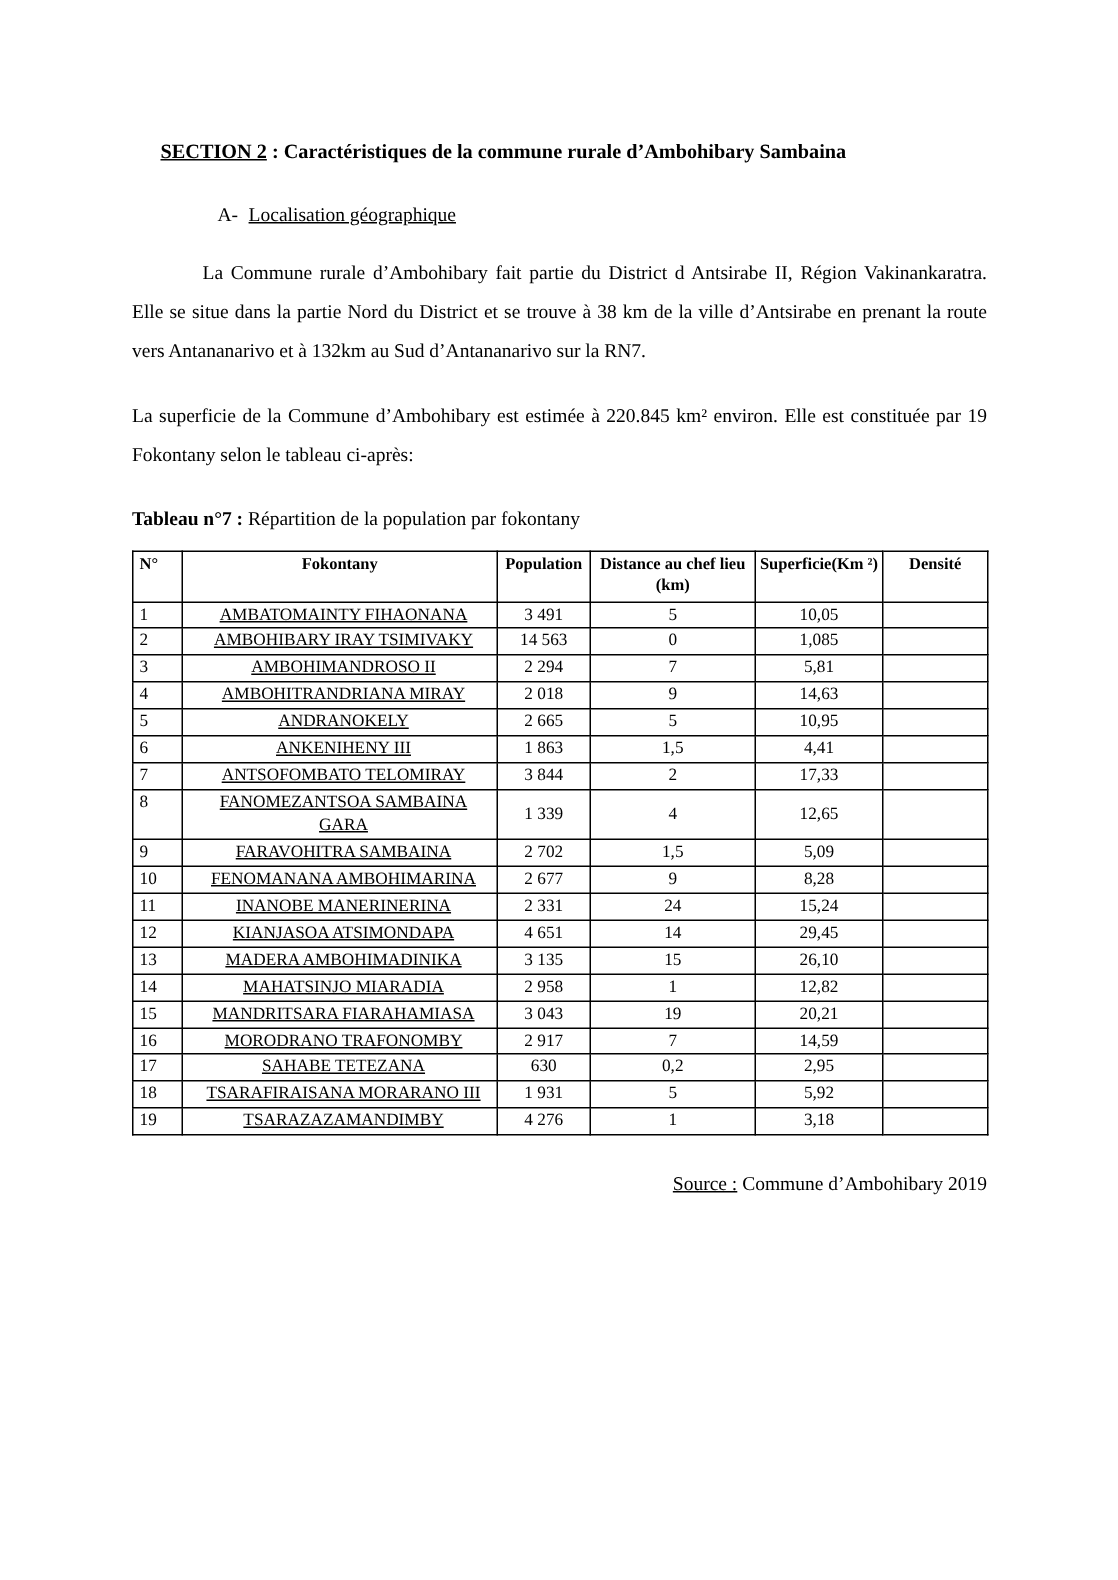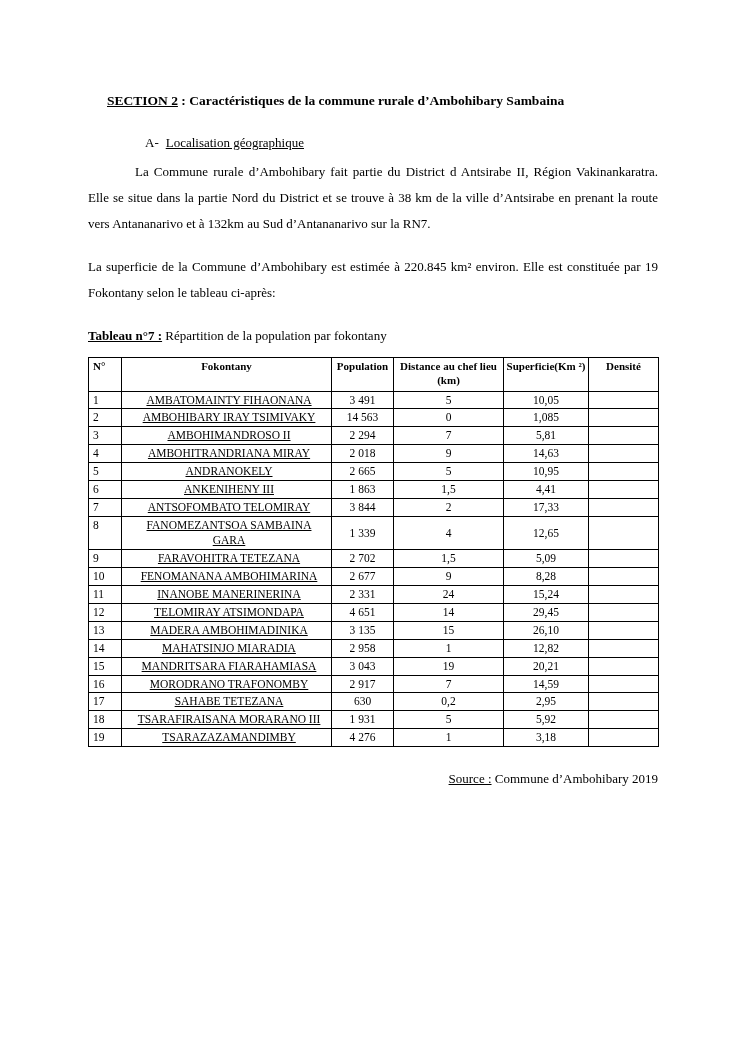--- a/index.html
+++ b/index.html
@@ -31,27 +31,27 @@
     line-height: 2.0;
     text-align: justify;
   }
   .para-intro { margin-top: 36px; text-indent: 25px; }
   .sub-heading {
     margin-top: 26px;
     padding-left: 57px;
     font-size: 13px;
   }
   .sub-heading .label { margin-right: 7px; }
-  .para-localisation { margin-top: 8px; text-indent: 47px; }
+  .para-localisation { margin-top: 18px; text-indent: 47px; }
   .para-superficie { margin-top: 17px; text-indent: 0; }
   .table-caption {
     margin-top: 22px;
     font-size: 13px;
   }
-  .table-caption .label { font-weight: bold; text-decoration: underline; }
+  .table-caption .label { font-weight: bold; }
   table.pop-table {
     margin-top: 13px;
     width: 570px;
     border-collapse: collapse;
     table-layout: fixed;
     font-size: 11.5px;
   }
   .pop-table th, .pop-table td {
     border: 1px solid #000;
   }
@@ -184,21 +184,21 @@
       <td class="col-num">8</td>
       <td class="col-fokontany">FANOMEZANTSOA SAMBAINA GARA</td>
       <td class="col-center">1 339</td>
       <td class="col-center">4</td>
       <td class="col-center">12,65</td>
       <td class="col-center"></td>
     </tr>
 
     <tr>
       <td class="col-num">9</td>
-      <td class="col-fokontany">FARAVOHITRA TETEZANA</td>
+      <td class="col-fokontany">FARAVOHITRA SAMBAINA</td>
       <td class="col-center">2 702</td>
       <td class="col-center">1,5</td>
       <td class="col-center">5,09</td>
       <td class="col-center"></td>
     </tr>
 
     <tr>
       <td class="col-num">10</td>
       <td class="col-fokontany">FENOMANANA AMBOHIMARINA</td>
       <td class="col-center">2 677</td>
@@ -211,21 +211,21 @@
       <td class="col-num">11</td>
       <td class="col-fokontany">INANOBE MANERINERINA</td>
       <td class="col-center">2 331</td>
       <td class="col-center">24</td>
       <td class="col-center">15,24</td>
       <td class="col-center"></td>
     </tr>
 
     <tr>
       <td class="col-num">12</td>
-      <td class="col-fokontany">TELOMIRAY ATSIMONDAPA</td>
+      <td class="col-fokontany">KIANJASOA ATSIMONDAPA</td>
       <td class="col-center">4 651</td>
       <td class="col-center">14</td>
       <td class="col-center">29,45</td>
       <td class="col-center"></td>
     </tr>
 
     <tr>
       <td class="col-num">13</td>
       <td class="col-fokontany">MADERA AMBOHIMADINIKA</td>
       <td class="col-center">3 135</td>

